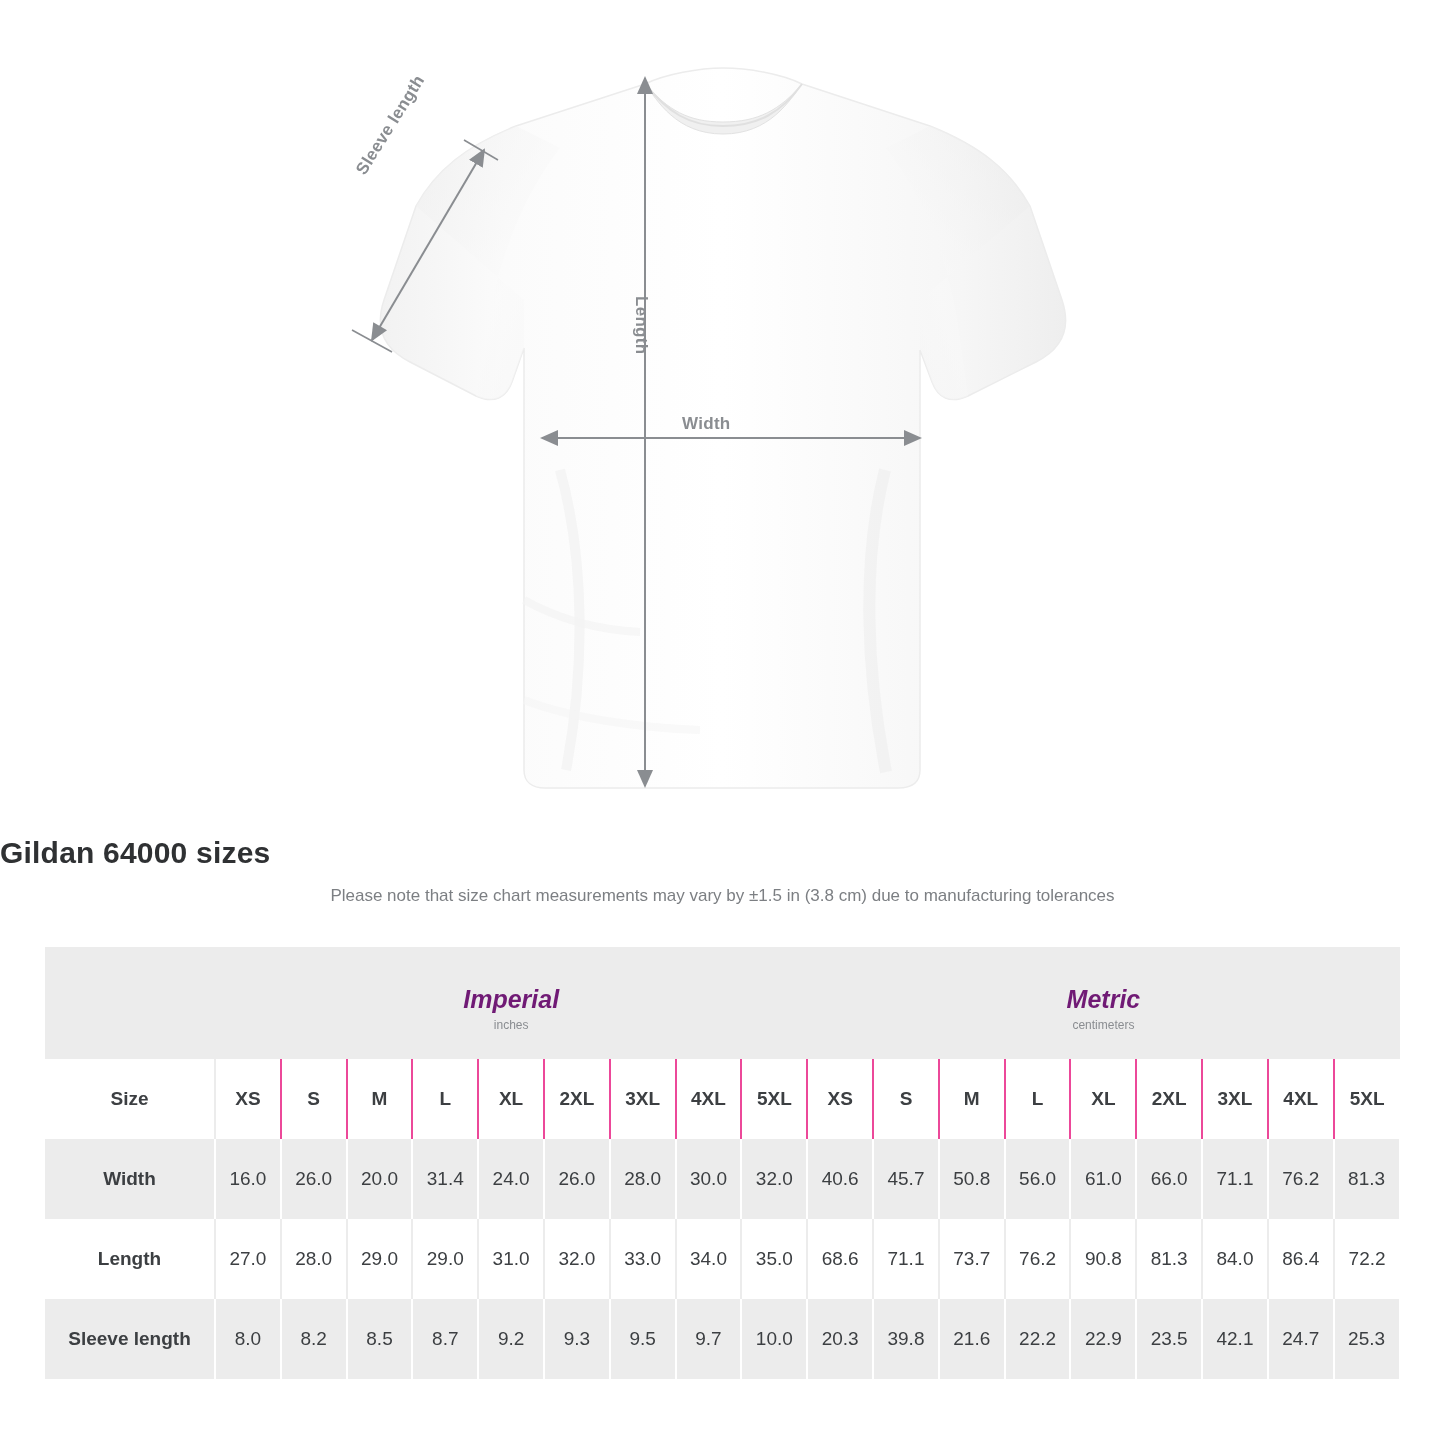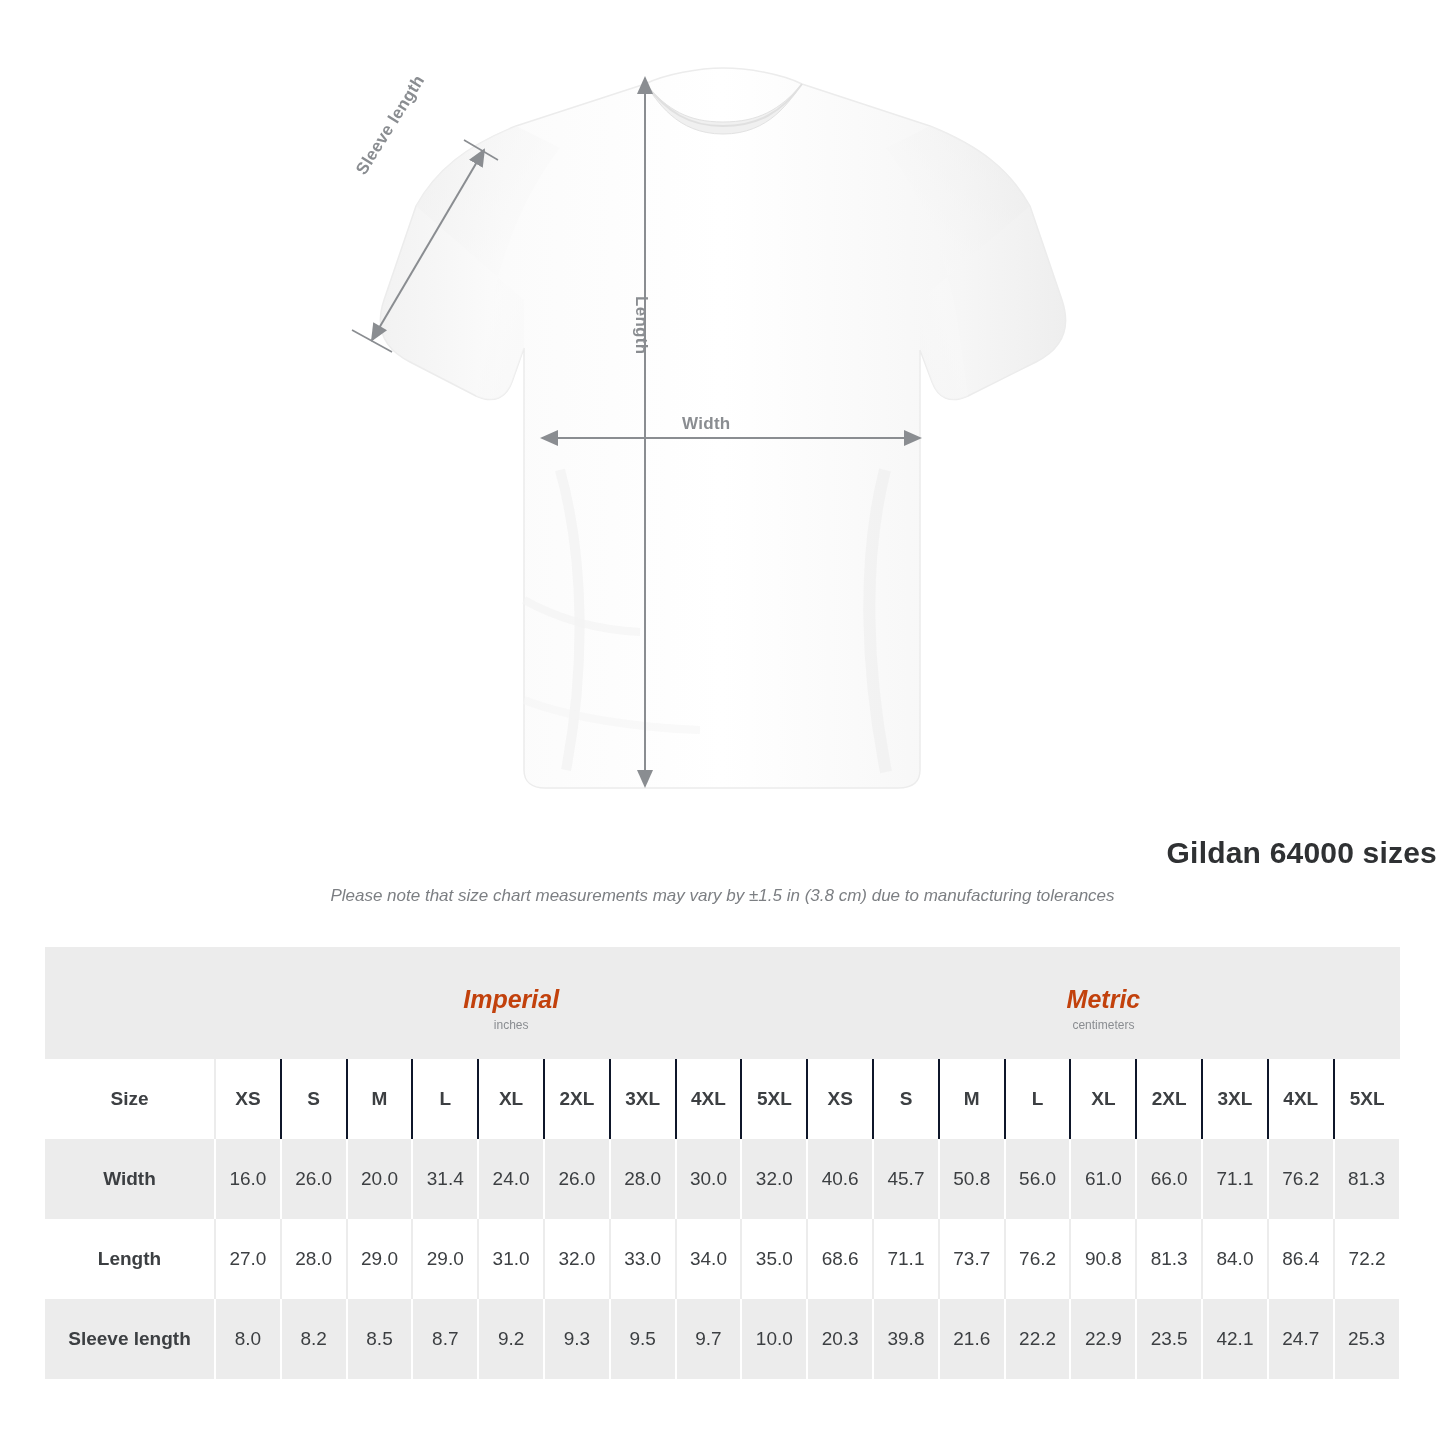--- a/index.html
+++ b/index.html
@@ -51,31 +51,30 @@
     transform: rotate(90deg);
     transform-origin: left top;
   }
   .anno-width {
     left: 682px;
     top: 414px;
   }
 
   
   .title {
-    text-align: right;
+    text-align: left;
     font-size: 30px;
     font-weight: bold;
     color: #2f3133;
-    margin: 16px 8px 0 0;
+    margin: 16px 0 0 0;
     letter-spacing: 0.2px;
   }
   .subtitle {
     text-align: center;
     font-size: 17px;
-    font-style: italic;
     color: #7c7f83;
     margin: 16px 0 0 0;
   }
 
   
   .table-wrap {
     position: absolute;
     left: 45px;
     top: 947px;
     width: 1355px;
@@ -93,36 +92,36 @@
   }
   .unit-head {
     height: 112px;
     background: #ececec;
     color: #7c7f83;
   }
   .unit-head .unit-name {
     font-size: 25px;
     font-style: italic;
     font-weight: bold;
-    color: #c2410c;
+    color: #701a75;
     line-height: 1.1;
     margin-top: 12px;
   }
   .unit-head .unit-sub {
     font-size: 12px;
     color: #8a8d91;
     margin-top: 4px;
   }
   .row-header td {
     height: 80px;
     background: #ffffff;
     font-size: 19px;
     font-weight: bold;
     color: #3c3f42;
-    border-right: 2px solid #0f172a;
+    border-right: 2px solid #ec4899;
   }
   .row-header td:last-child { border-right: none; }
   .row-header td.rowlabel {
     font-size: 19px;
     font-weight: bold;
     color: #3c3f42;
     border-right: 2px solid #ececec;
     margin-top: 37px;
   }
   tr.band td {

